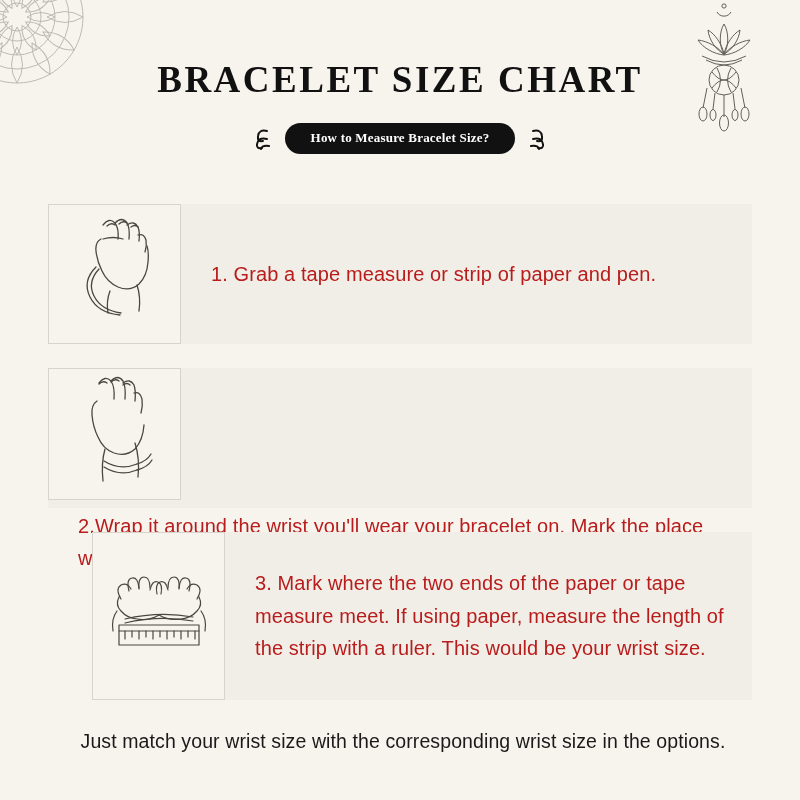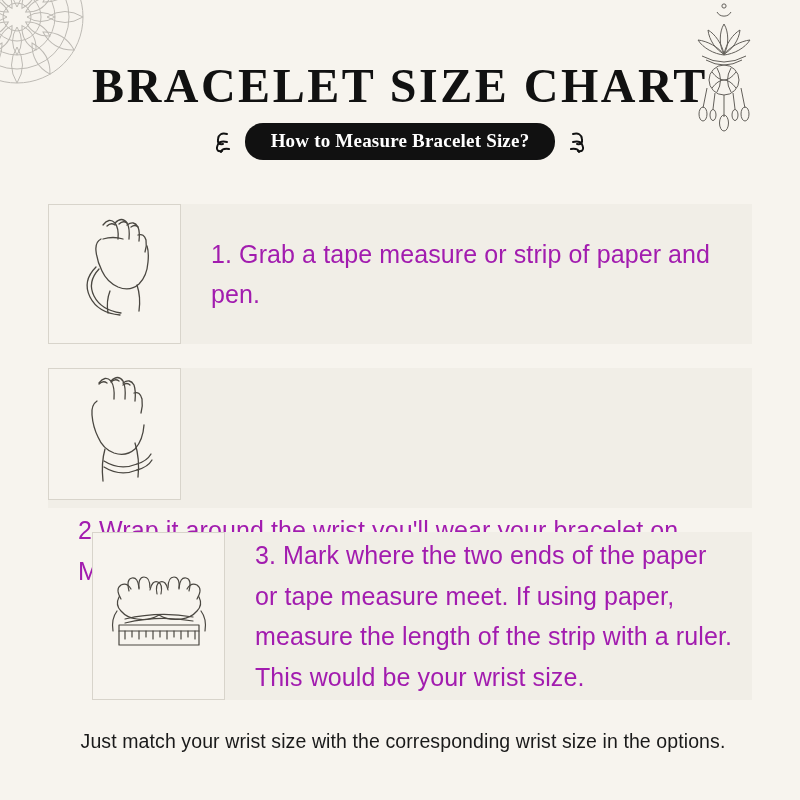--- a/index.html
+++ b/index.html
@@ -39,21 +39,21 @@
   }
 
   
   .title {
     position: absolute;
     top: 58px;
     left: 0;
     width: 800px;
     text-align: center;
     font-family: "Liberation Serif", serif;
-    font-size: 48px;
+    font-size: 37px;
     letter-spacing: 2.5px;
     font-weight: 700;
     color: #111;
     white-space: nowrap;
   }
 
   .subtitle-row {
     position: absolute;
     top: 123px;
     left: 0;
@@ -67,21 +67,21 @@
     width: 26px;
     height: 26px;
     flex: 0 0 auto;
   }
   .subtitle-pill {
     background: #111;
     color: #fff;
     border-radius: 18px;
     padding: 7px 26px 8px 26px;
     font-family: "Liberation Serif", serif;
-    font-size: 19px;
+    font-size: 13px;
     font-weight: 700;
     letter-spacing: 0.2px;
     white-space: nowrap;
   }
 
   
   .steps {
     position: absolute;
     top: 204px;
     left: 48px;
@@ -103,23 +103,23 @@
     display: flex;
     align-items: center;
     justify-content: center;
   }
   .step-img svg { display: block; }
   .step-text {
     flex: 1 1 auto;
     display: flex;
     align-items: center;
     padding: 10px 18px 10px 30px;
-    font-size: 25px;
+    font-size: 20px;
     line-height: 1.62;
-    color: #a21caf;
+    color: #b91c1c;
     letter-spacing: 0.1px;
   }
   #step-1 { height: 140px; }
   #step-2 { height: 140px; flex-direction: column; }
   #step-3 { height: 168px; margin-left: 44px; }
 
   
   .footer-note {
     position: absolute;
     left: 3px;

